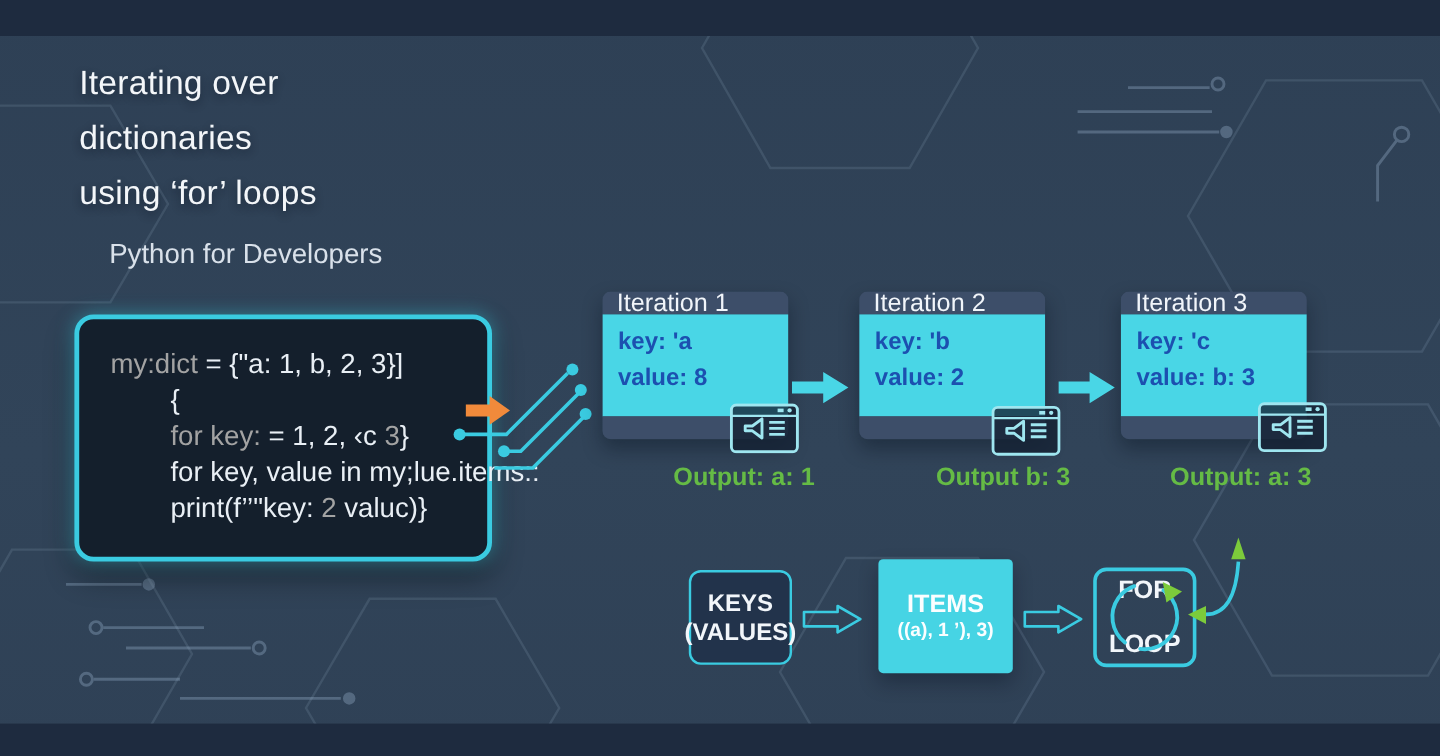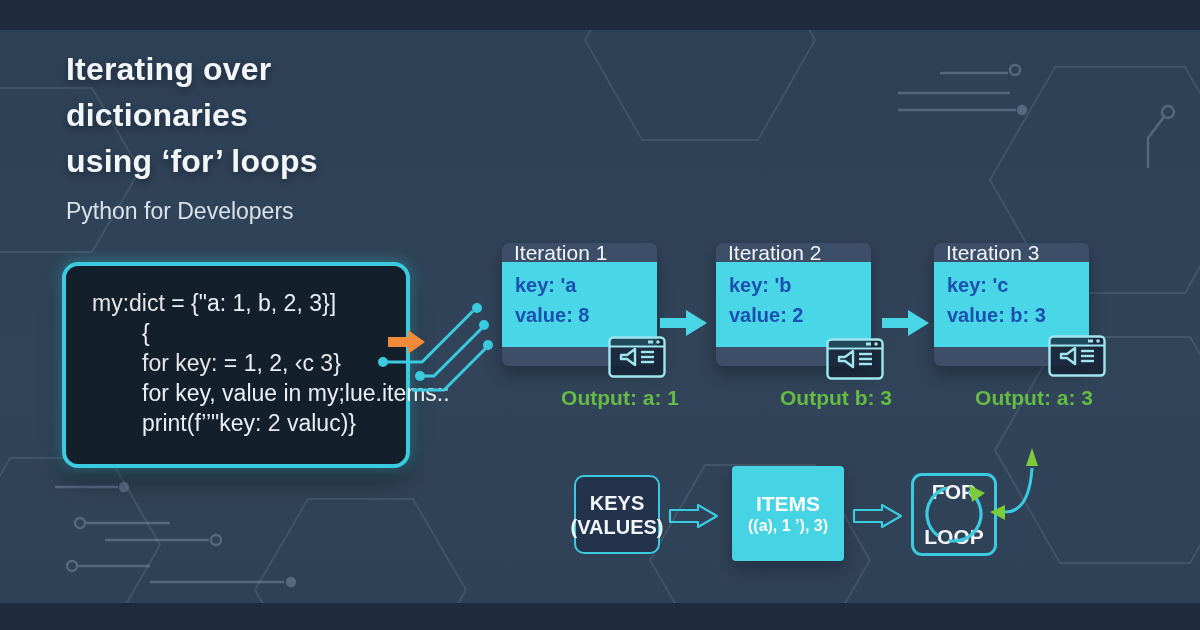--- a/index.html
+++ b/index.html
@@ -8,35 +8,35 @@
     background:linear-gradient(180deg,#2e4055 0%,#314459 60%,#2f4156 100%);
     font-family:"Liberation Sans",sans-serif;
   }
   .bar{position:absolute;left:0;width:1200px;background:#1e2b3f;}
   .bar.top{top:0;height:30px;}
   .bar.bottom{top:603px;height:27px;}
   .bgpattern{position:absolute;left:0;top:0;pointer-events:none;}
 
   .titleblock{position:absolute;left:66px;top:46px;width:520px;}
   .title-line{
-    font-size:32px;line-height:46px;font-weight:700;color:#f3f6f9;
+    font-size:28px;line-height:46px;font-weight:400;color:#f3f6f9;
     letter-spacing:.2px;text-shadow:0 3px 7px rgba(8,16,28,.45);
   }
-  .subtitle{margin-top:14px;font-size:23px;color:#d9e1ea;font-weight:400;}
+  .subtitle{margin-top:14px;font-size:23px;color:#d9e1ea;font-weight:400;margin-left:25px;}
 
   .codebox{
     position:absolute;left:62px;top:262px;width:348px;height:206px;box-sizing:border-box;
     background:#141f2c;border:4px solid #3acbe1;border-radius:16px;
     box-shadow:0 0 16px rgba(61,206,227,.45),0 12px 24px rgba(0,0,0,.4);
     padding:22px 14px 0 26px;
   }
   .cl{font-size:23px;line-height:30px;white-space:nowrap;}
   .cl.ind{margin-left:50px;}
   .cw{color:#e9eff5;}
-  .cy{color:#e5e5e5;}
+  .cy{color:#a3a3a3;}
 
   .iter-card{
     position:absolute;top:243px;width:155px;border-radius:7px;overflow:hidden;
     box-shadow:0 8px 16px rgba(4,11,22,.35);
   }
   .iter-head{height:19px;background:#3d4e69;color:#f1f5fa;font-size:21px;
     display:flex;align-items:center;padding-left:12px;}
   .iter-body{height:77px;background:#49d6e6;color:#1c50b0;font-weight:700;
     font-size:20px;line-height:30px;padding:8px 16px 0 13px;}
   .iter-foot{height:19px;background:#3d4e69;}

